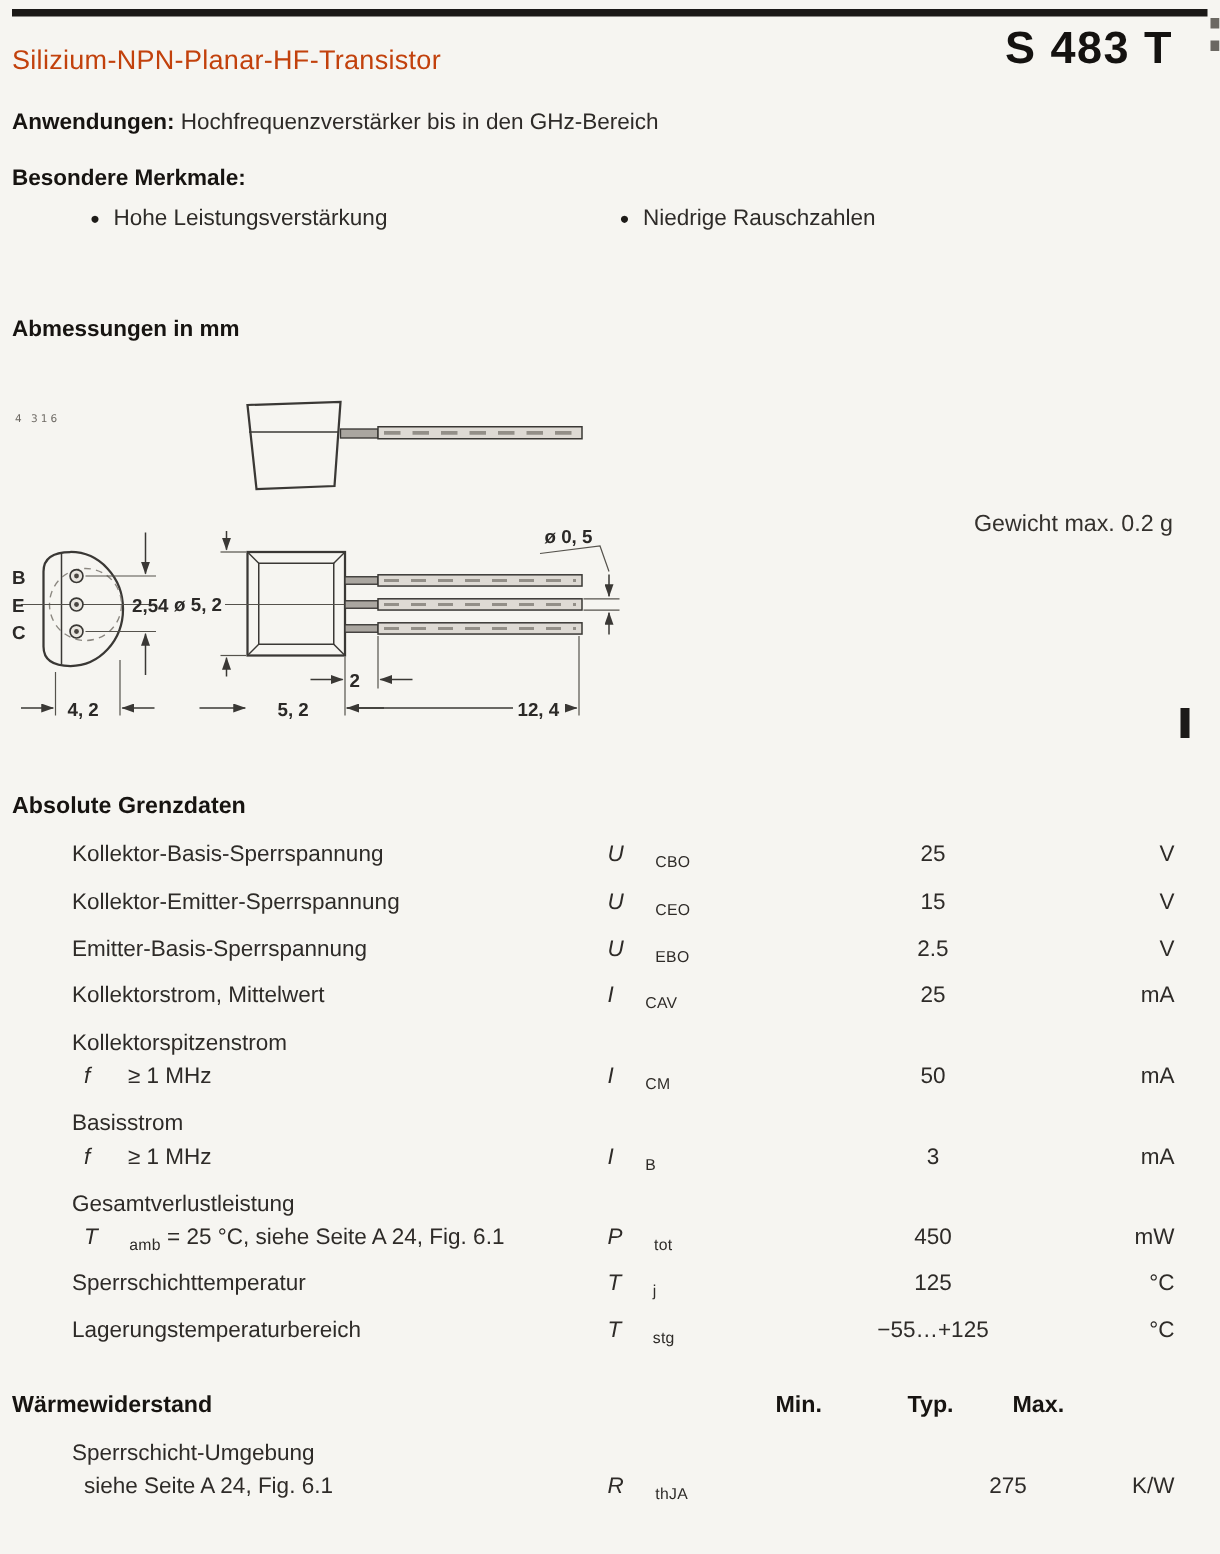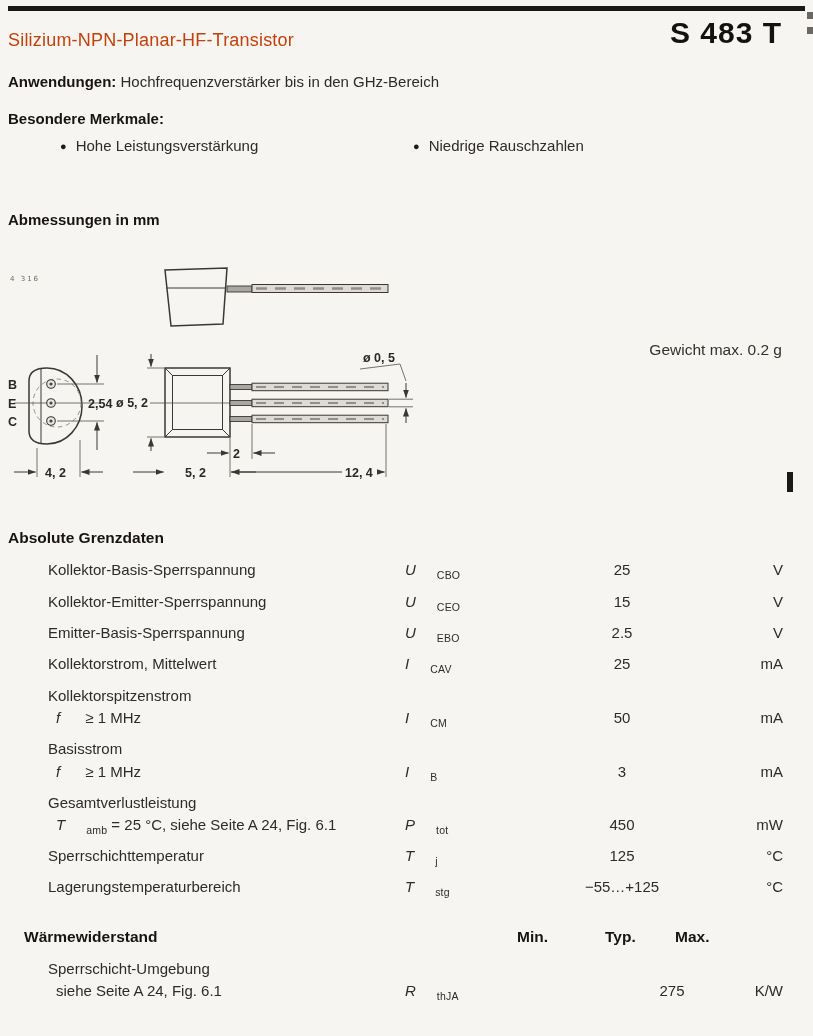--- a/index.html
+++ b/index.html
@@ -229,21 +229,21 @@
 </div>
 
 <div class="row" style="top:878px">
   <span class="c-param">Lagerungstemperaturbereich</span>
   <span class="c-sym"><i class="sym-i">T</i><span class="sb">stg</span></span>
   <span class="c-val">−55…+125</span>
   <span class="c-unit">°C</span>
 </div>
 
 <div class="row" style="top:928px;font-size:15.5px">
-  <span class="bold" style="left:24px">Wärmewiderstand</span>
+  <span class="bold" style="left:8px">Wärmewiderstand</span>
   <span class="bold col-min">Min.</span>
   <span class="bold col-typ">Typ.</span>
   <span class="bold col-max">Max.</span>
 </div>
 
 <div class="row" style="top:960px">
   <span class="c-param">Sperrschicht-Umgebung</span>
   <div class="l2">
     <span class="c-cond">siehe Seite A 24, Fig. 6.1</span>
     <span class="c-sym"><i class="sym-i">R</i><span class="sb">thJA</span></span>

